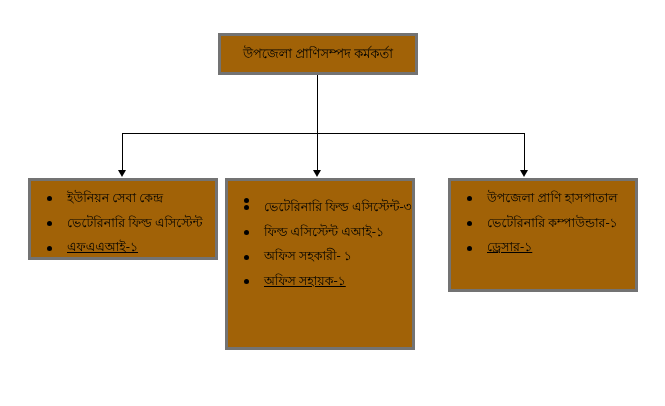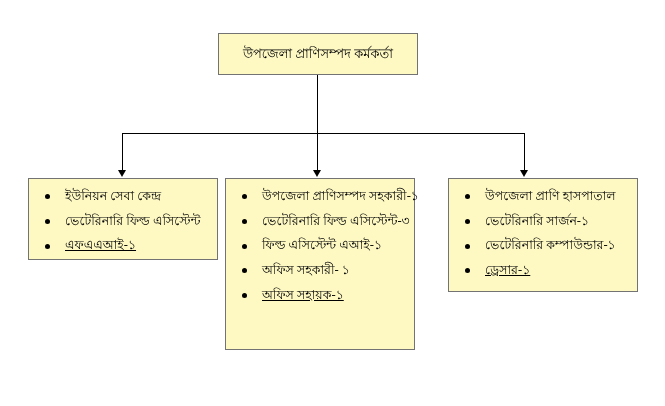--- a/index.html
+++ b/index.html
@@ -14,22 +14,22 @@
     color: #000000;
     overflow: hidden;
   }
   #chart {
     position: relative;
     width: 665px;
     height: 406px;
   }
   .box {
     position: absolute;
-    border: 1px solid #737373;
-    background: #fef9c3;
+    border: 3px solid #737373;
+    background: #a16207;
     box-sizing: border-box;
   }
   .root-box {
     display: flex;
     align-items: center;
     justify-content: center;
     text-align: center;
     font-size: 13px;
     line-height: 1.3;
     padding: 4px 8px;
@@ -104,30 +104,29 @@
   <div class="box list-box" style="left:28px; top:178px; width:190px; height:82px;">
     <ul class="items">
       <li><span class="bullet"></span><span>ইউনিয়ন সেবা কেন্দ্র</span></li>
       <li><span class="bullet"></span><span>ভেটেরিনারি ফিল্ড এসিস্টেন্ট</span></li>
       <li><span class="bullet"></span><span>এফএএআই-১</span></li>
     </ul>
   </div>
 
   <div class="box list-box" style="left:225px; top:178px; width:190px; height:172px;">
     <ul class="items">
-      <li><span class="bullet"></span><span>উপজেলা প্রাণিসম্পদ সহকারী-১</span></li>
+      <li><span class="bullet"></span></li>
       <li><span class="bullet"></span><span>ভেটেরিনারি ফিল্ড এসিস্টেন্ট-৩</span></li>
       <li><span class="bullet"></span><span>ফিল্ড এসিস্টেন্ট এআই-১</span></li>
       <li><span class="bullet"></span><span>অফিস সহকারী- ১</span></li>
       <li><span class="bullet"></span><span>অফিস সহায়ক-১</span></li>
     </ul>
   </div>
 
   <div class="box list-box" style="left:440px; top:178px; width:190px; height:114px;margin-left:8px;">
     <ul class="items">
       <li><span class="bullet"></span><span>উপজেলা প্রাণি হাসপাতাল</span></li>
-      <li><span class="bullet"></span><span>ভেটেরিনারি সার্জন-১</span></li>
       <li><span class="bullet"></span><span>ভেটেরিনারি কম্পাউন্ডার-১</span></li>
       <li><span class="bullet"></span><span>ড্রেসার-১</span></li>
     </ul>
   </div>
 
 </div>
 
 </body></html>

